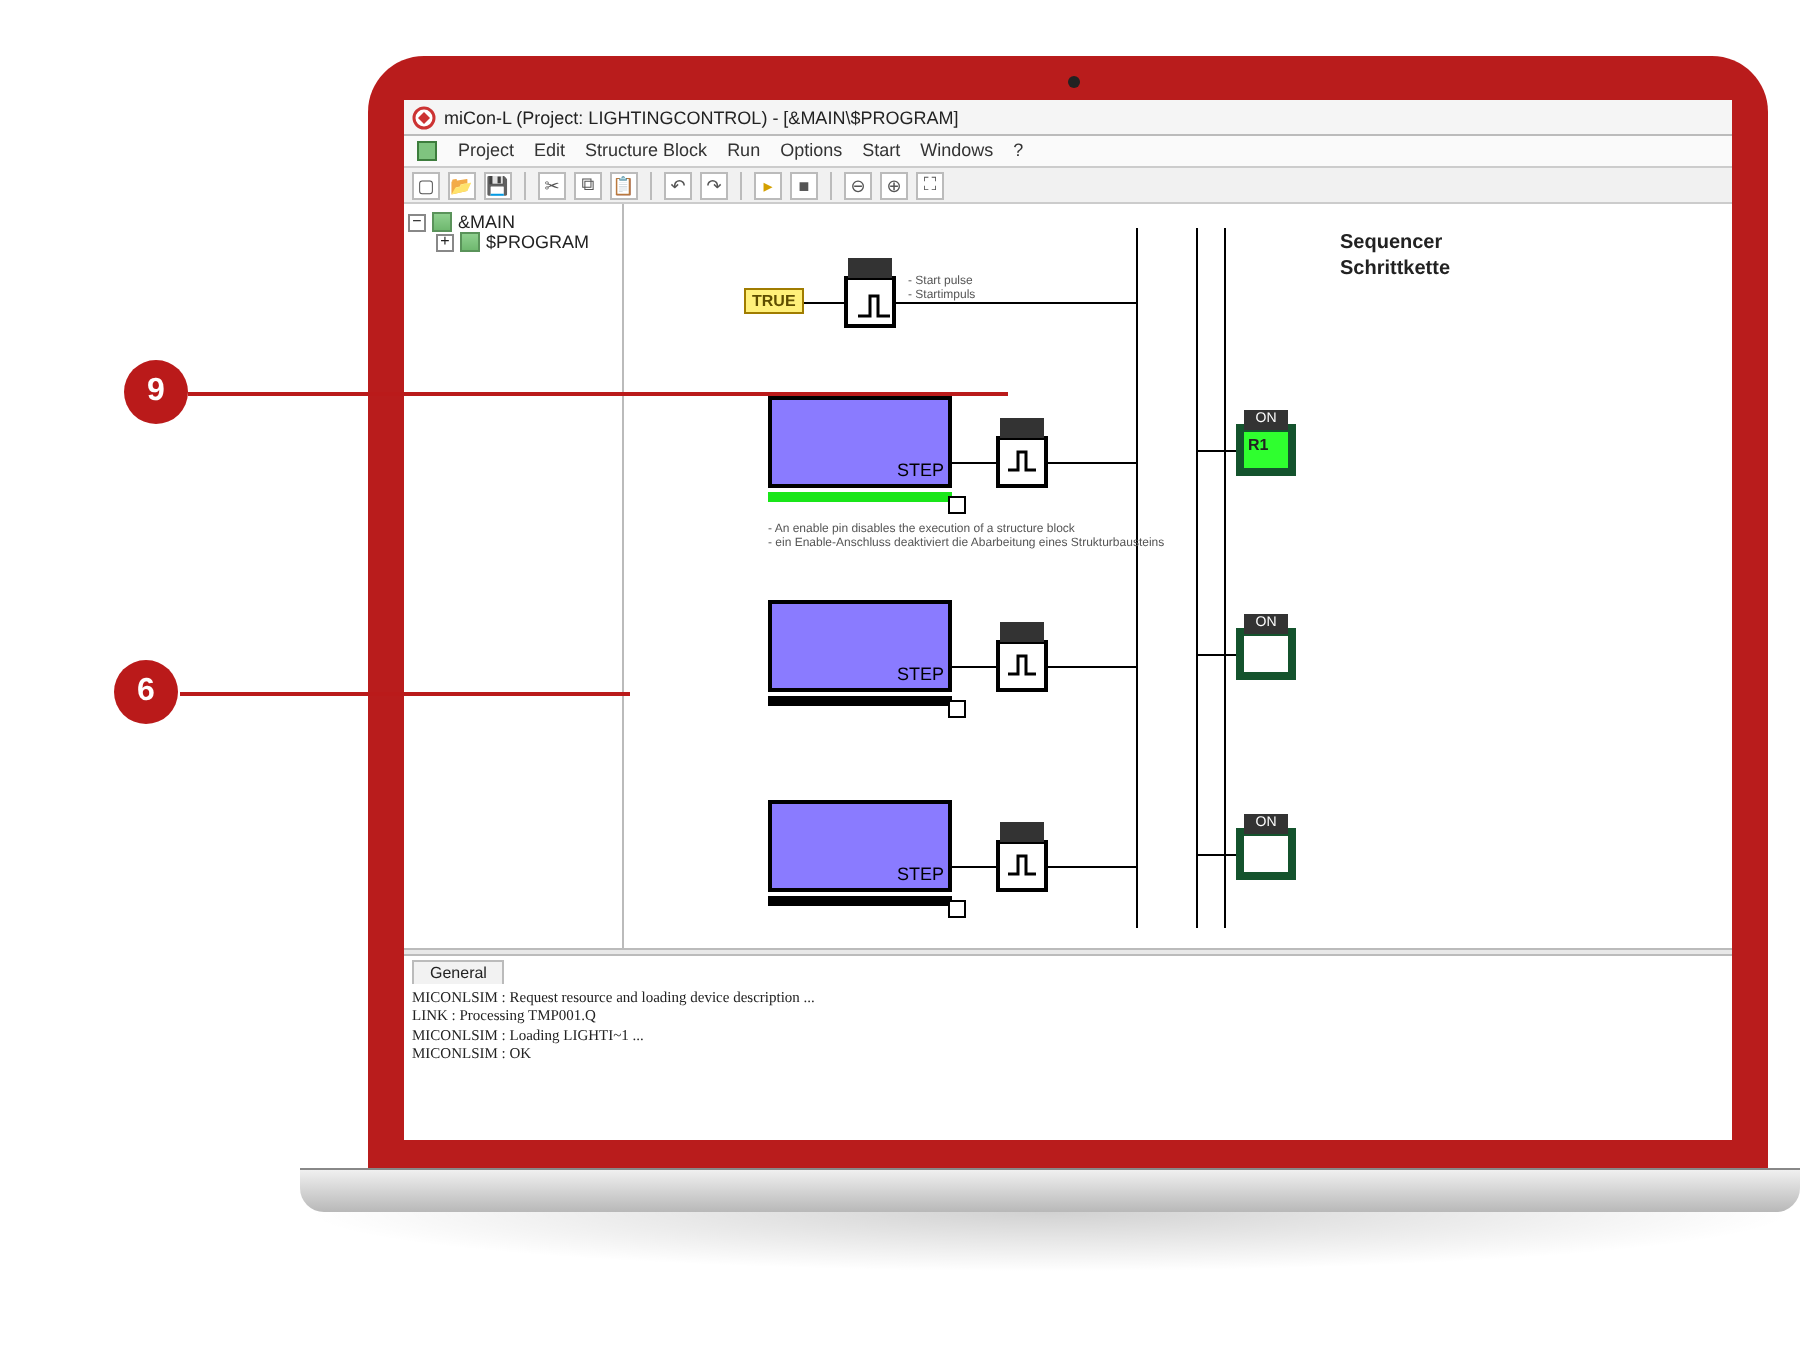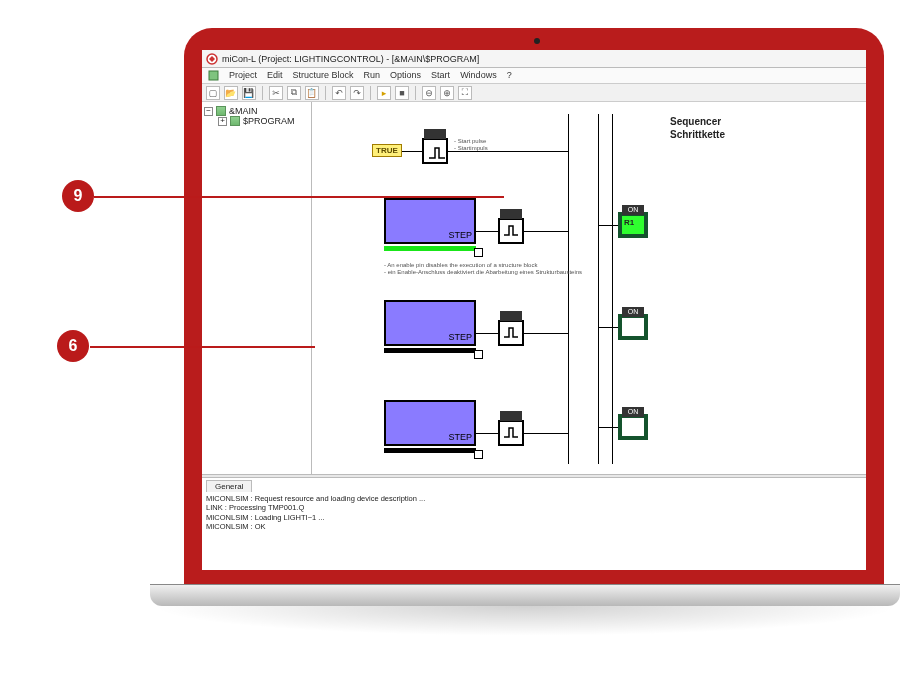--- a/index.html
+++ b/index.html
@@ -78,21 +78,21 @@
   .wire.v { width:1px; }
 
   .doc-pane { position:absolute; right:0; top:10px; width:200px; padding:4px; font-size:8px; color:#222; }
   .doc-pane h4 { font-size:10px; font-weight:bold; margin-bottom:2px;}
   .doc-pane li { margin:2px 0 2px 8px; list-style:disc; }
 
   .splitter { height:4px; background:#e8e8e8; border-top:1px solid #bbb; border-bottom:1px solid #bbb;}
   .console { height:92px; background:#fff; padding:2px 4px; overflow:hidden;}
   .console .tab { display:inline-block; padding:1px 8px; border:1px solid #bbb; border-bottom:none; background:#f2f2f2; font-size:8px; margin-bottom:2px;}
   .console .lines { font-size:7.5px; color:#222; }
-  .console .lines div { white-space:nowrap; line-height:1.25;}
+  .console .lines div { white-space:nowrap; line-height:1.25;font-family:Liberation Serif, serif;}
 
   
   .callout { position:absolute; width:32px; height:32px; border-radius:50%; background:#ba1a1a; color:#fff; font-size:16px; font-weight:bold; display:flex; align-items:center; justify-content:center;}
   .callout-line { position:absolute; height:1.5px; background:#ba1a1a; }
 </style>
 </head>
 <body>
 
 <div class="laptop">
   <div class="camera"></div>

